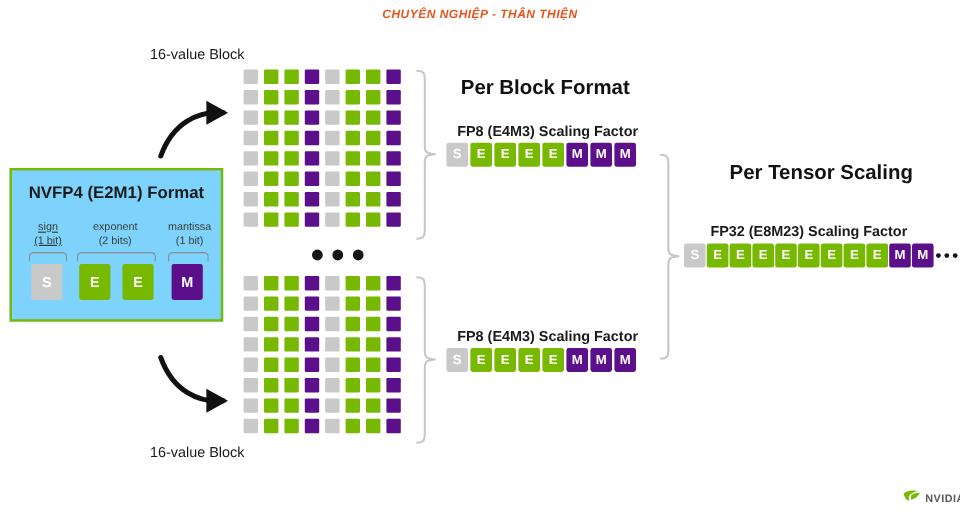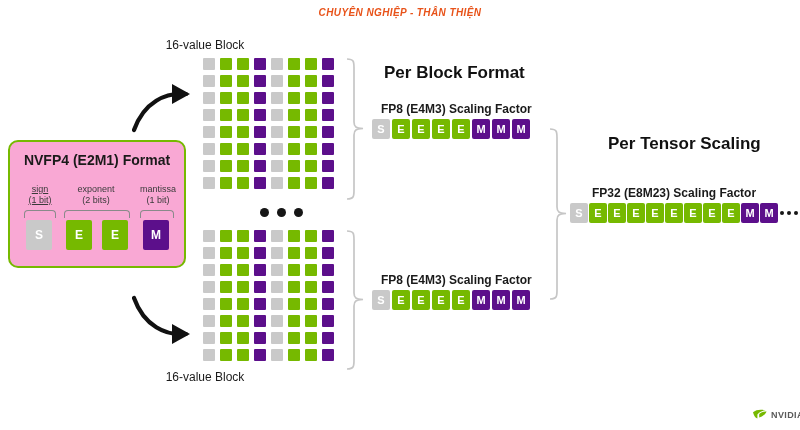--- a/index.html
+++ b/index.html
@@ -22,21 +22,21 @@
   }
   #logo .brand .cart svg{position:absolute;left:0;top:0;}
   #logo .tag{
     font-size:10px;font-weight:bold;font-style:italic;color:#e8531a;
     letter-spacing:0.4px;line-height:12px;margin-top:1px;white-space:nowrap;
   }
 
   
   #fmt-card{
     left:8px;top:140px;width:178px;height:128px;
-    background:#f9a8d4;border:2px solid #76b900;border-radius:10px;
+    background:#7dd3fc;border:2px solid #76b900;border-radius:0;
     box-sizing:border-box;
   }
   #fmt-title{
     position:absolute;left:0;top:10px;width:100%;text-align:center;
     font-size:14px;font-weight:bold;color:#1a1a1a;
   }
   .fld-label{
     position:absolute;text-align:center;font-size:9px;color:#3a3a3a;
     line-height:11px;
   }
@@ -58,21 +58,21 @@
 
   
   .vblock{position:absolute;}
   .vrow{height:17px;}
   .vcell{
     display:inline-block;width:12px;height:12px;margin-right:5px;
     vertical-align:top;border-radius:1px;
   }
   .vcell:last-child{margin-right:0;}
   .blk-label{
-    position:absolute;width:160px;text-align:center;
+    position:absolute;width:160px;text-align:left;
     font-size:12px;color:#1a1a1a;
   }
 
   
   .dots{position:absolute;display:flex;gap:8px;}
   .dots i{display:block;width:9px;height:9px;border-radius:50%;background:#161616;}
 
   
   .bracket{position:absolute;}
 

